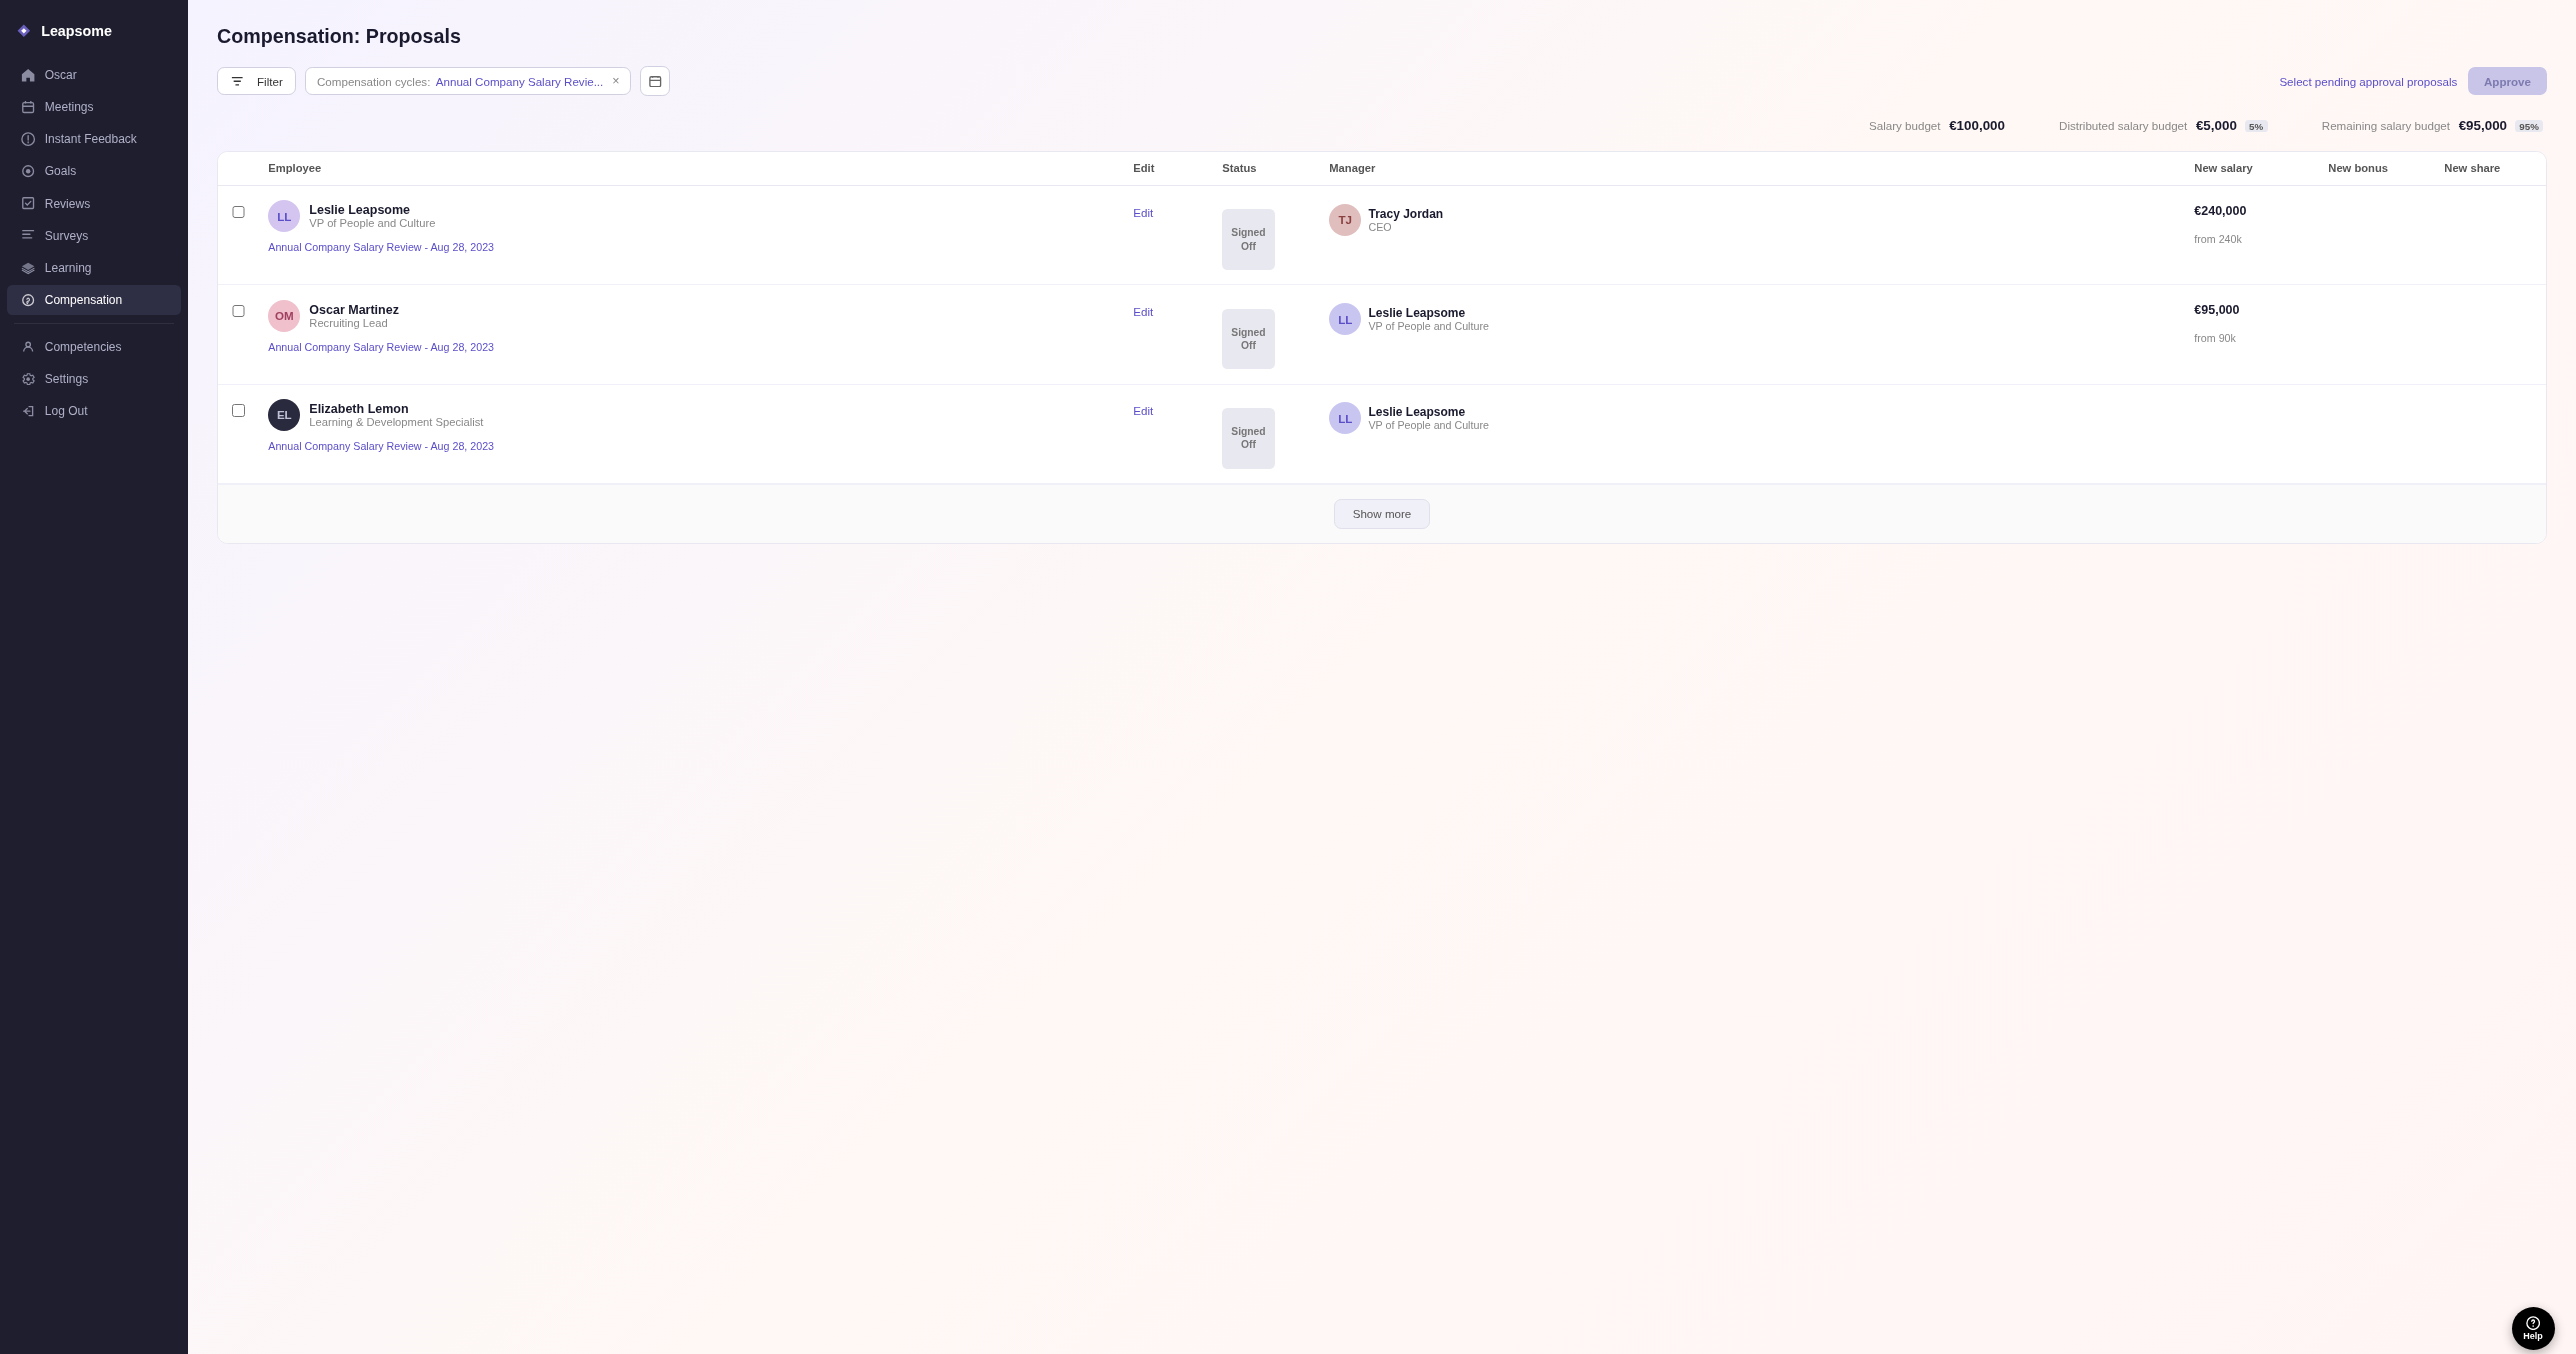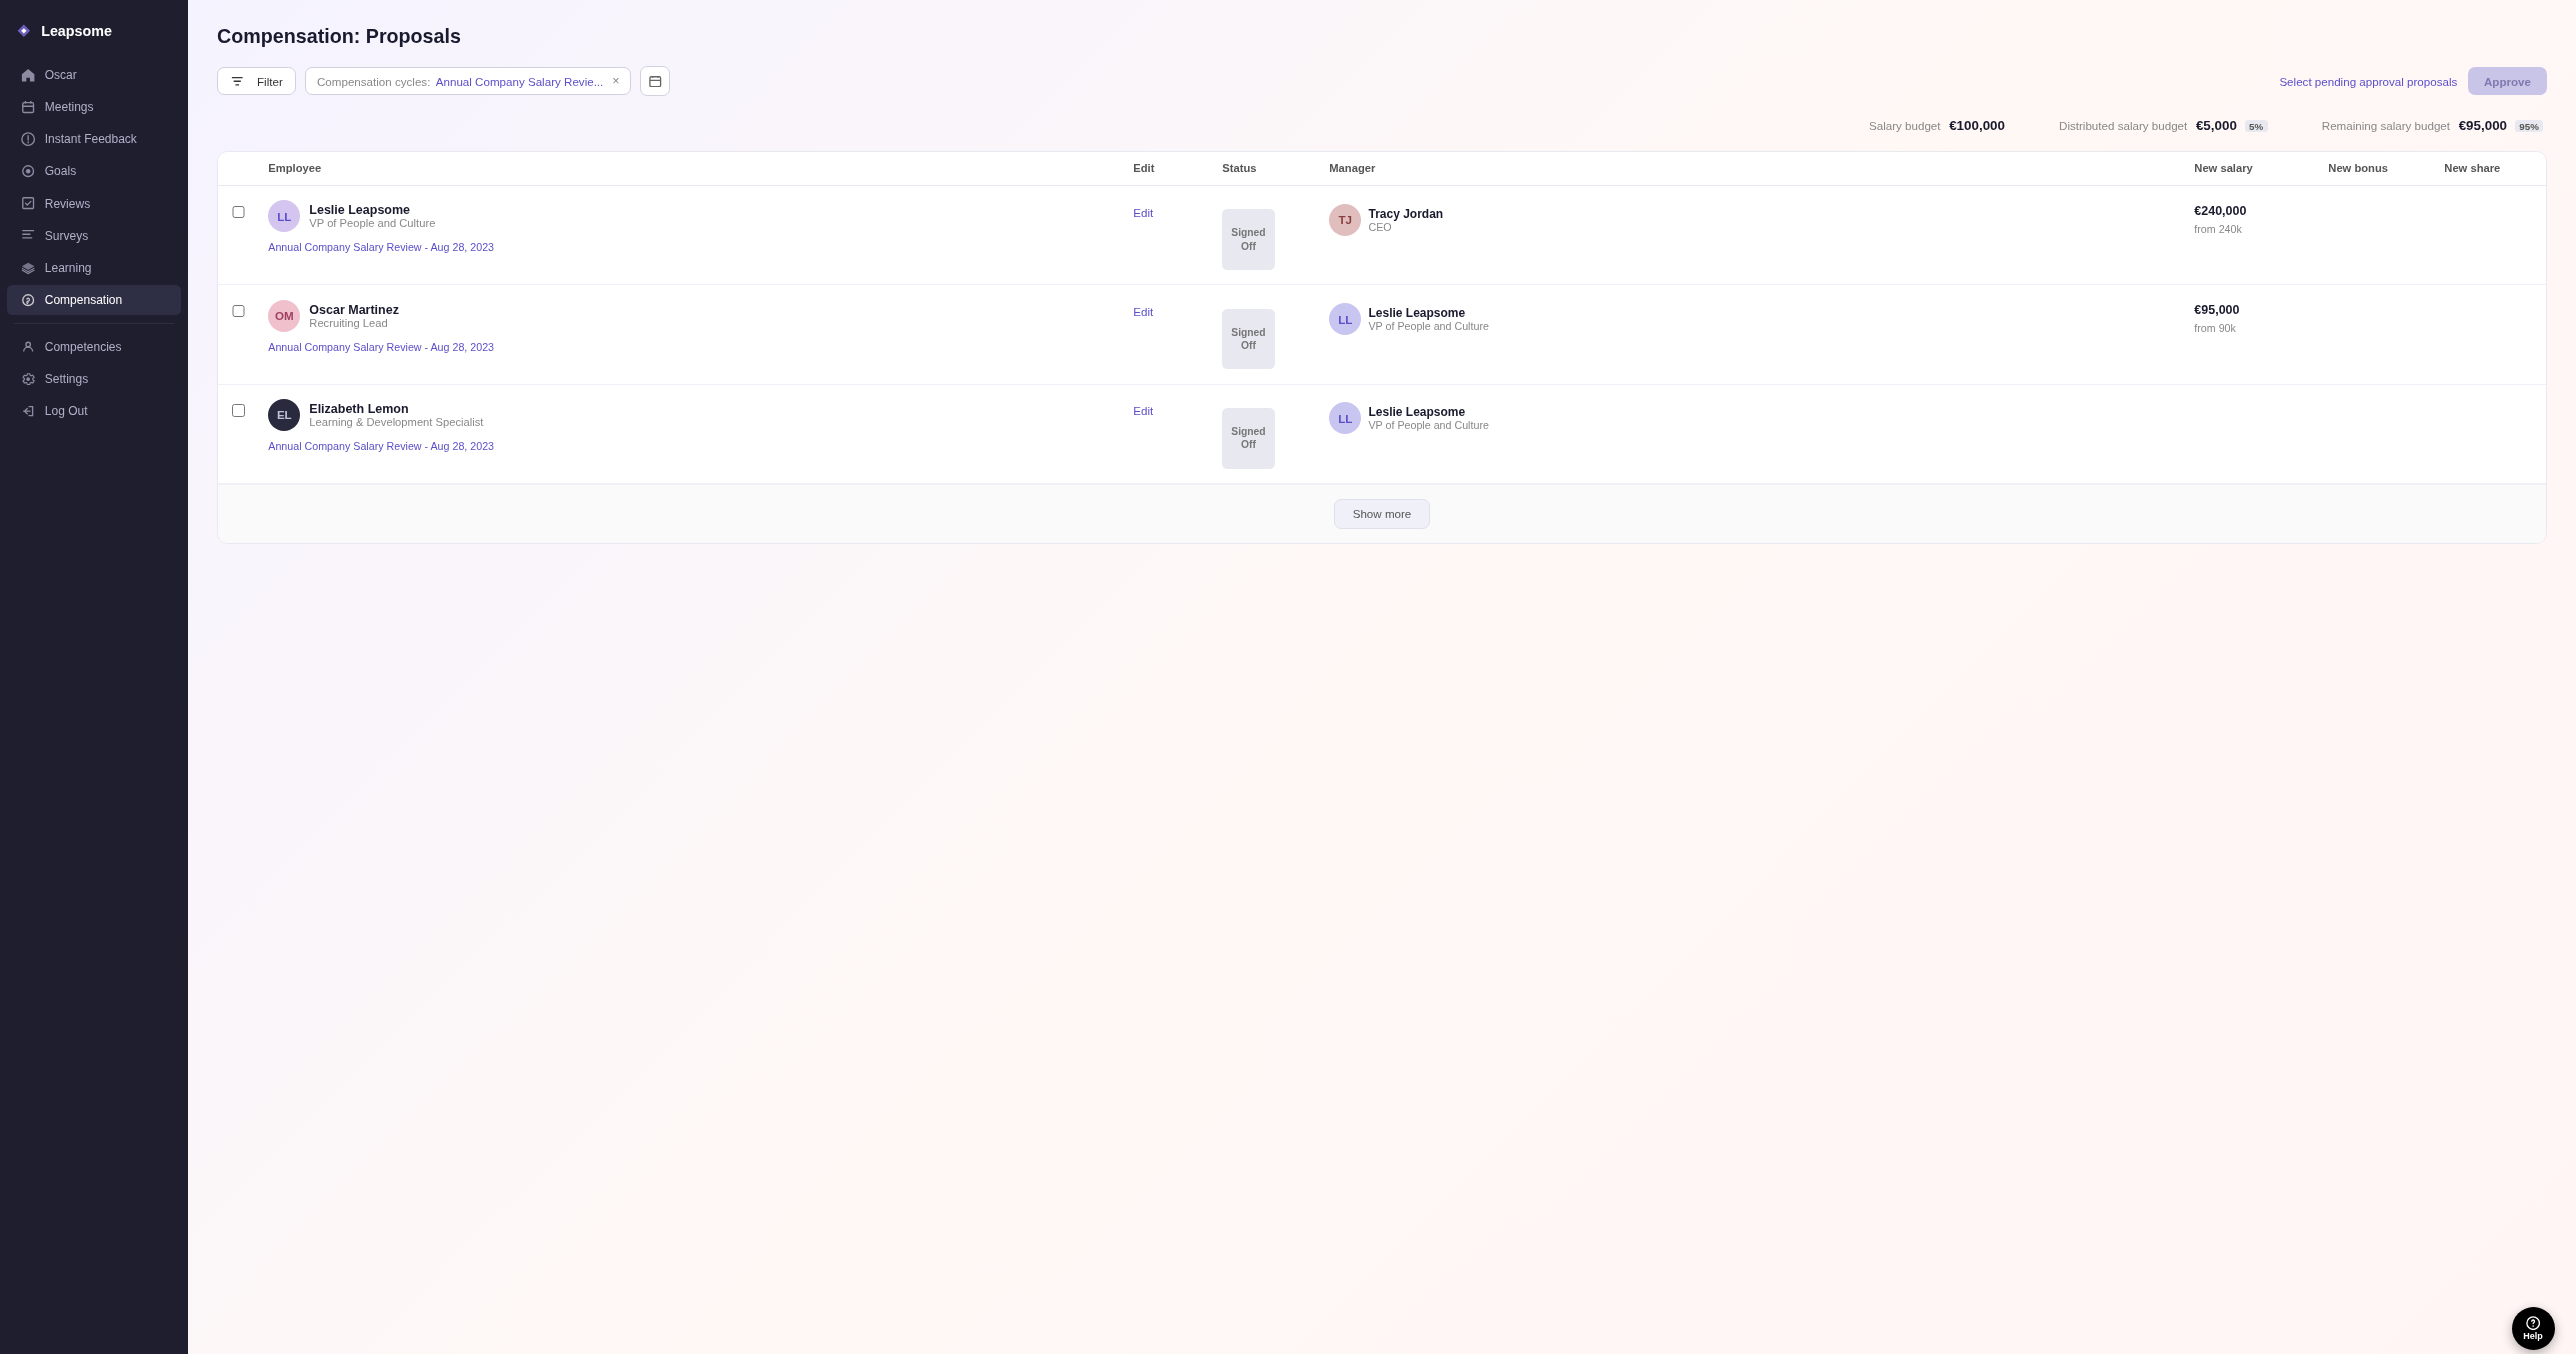--- a/index.html
+++ b/index.html
@@ -215,21 +215,21 @@
       text-align: center;
       line-height: 1.3;
       margin-top: 9px;
     }
 
     .manager-info { display: flex; align-items: center; gap: 7.2px; padding-top: 3.6px; }
     .manager-name { font-size: 12px; font-weight: 600; color: #1a1a2e; }
     .manager-role { font-size: 10.7px; color: #888; }
 
     .salary-value { font-size: 12.5px; font-weight: 700; color: #1a1a2e; padding-top: 3.6px; }
-    .salary-from { font-size: 10.7px; color: #888; margin-top: 5px; }
+    .salary-from { font-size: 10.7px; color: #888; margin-top: 15px; }
 
     
     .show-more-container {
       display: flex;
       justify-content: center;
       padding: 14.3px;
       border-top: 0.9px solid #f0f0f8;
       background: #fafafa;
     }
     .show-more-btn {

